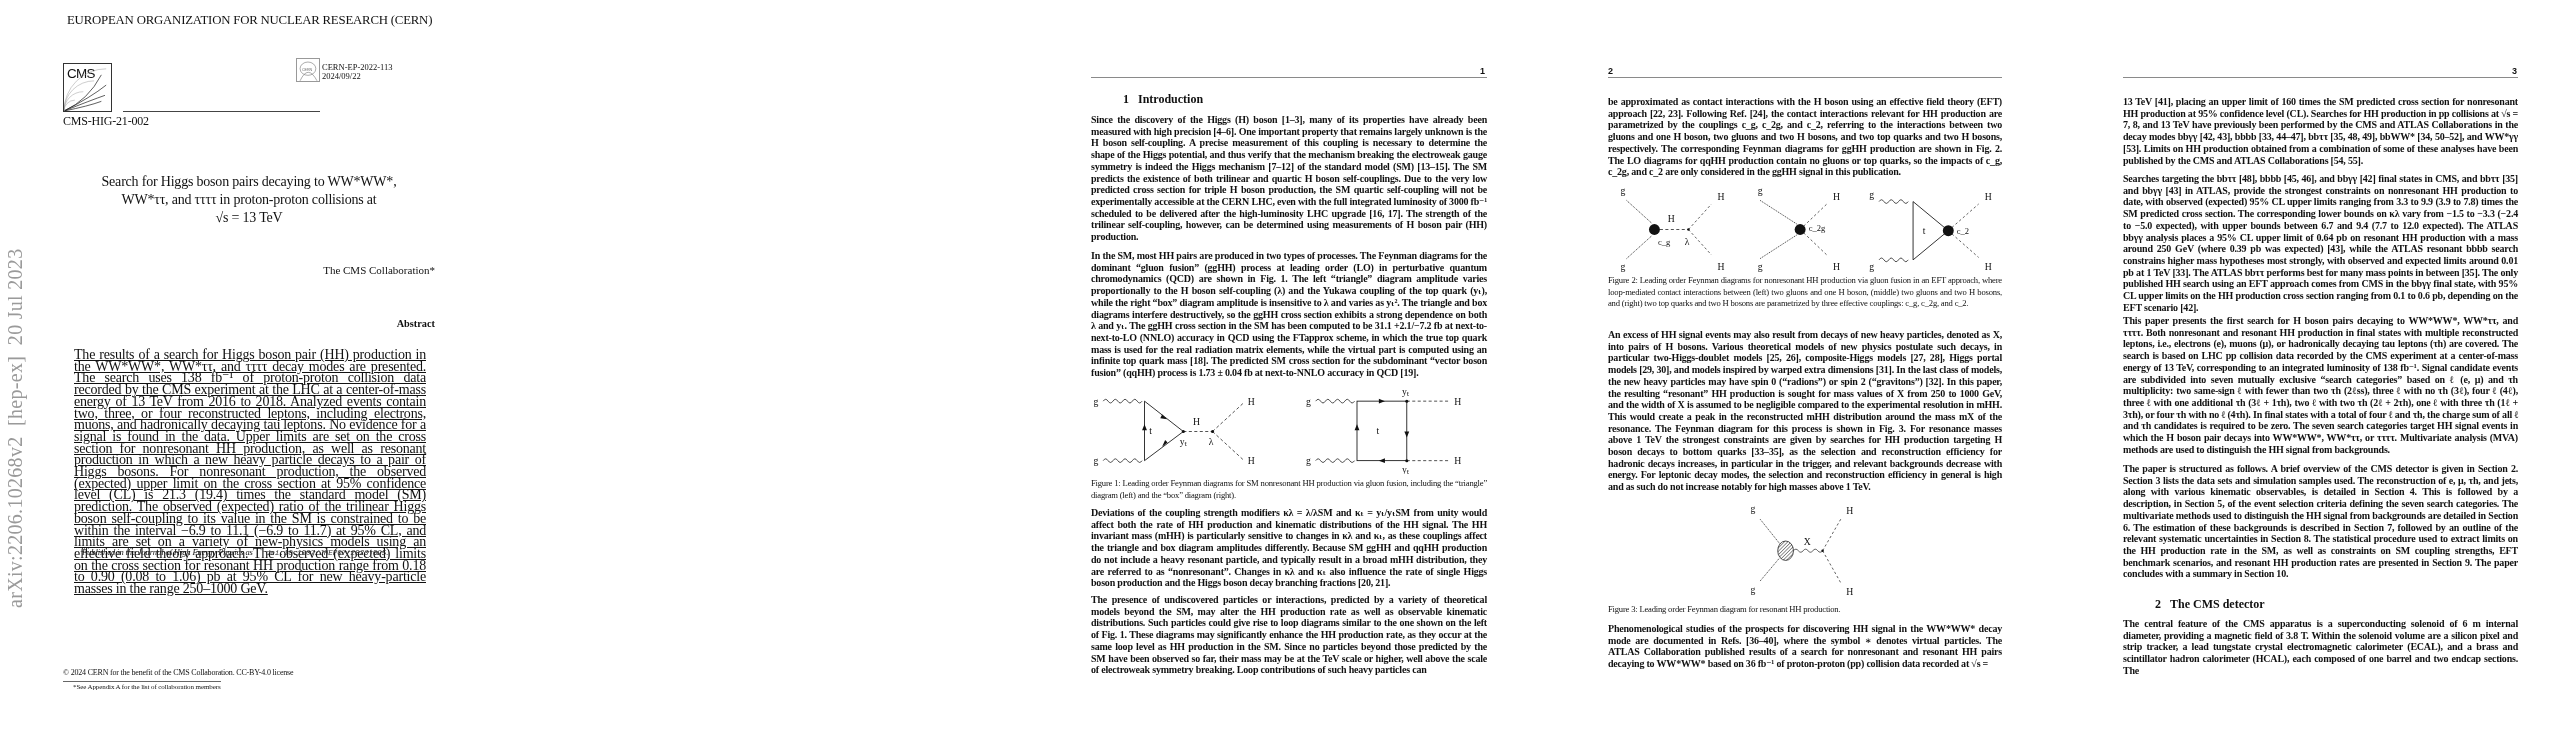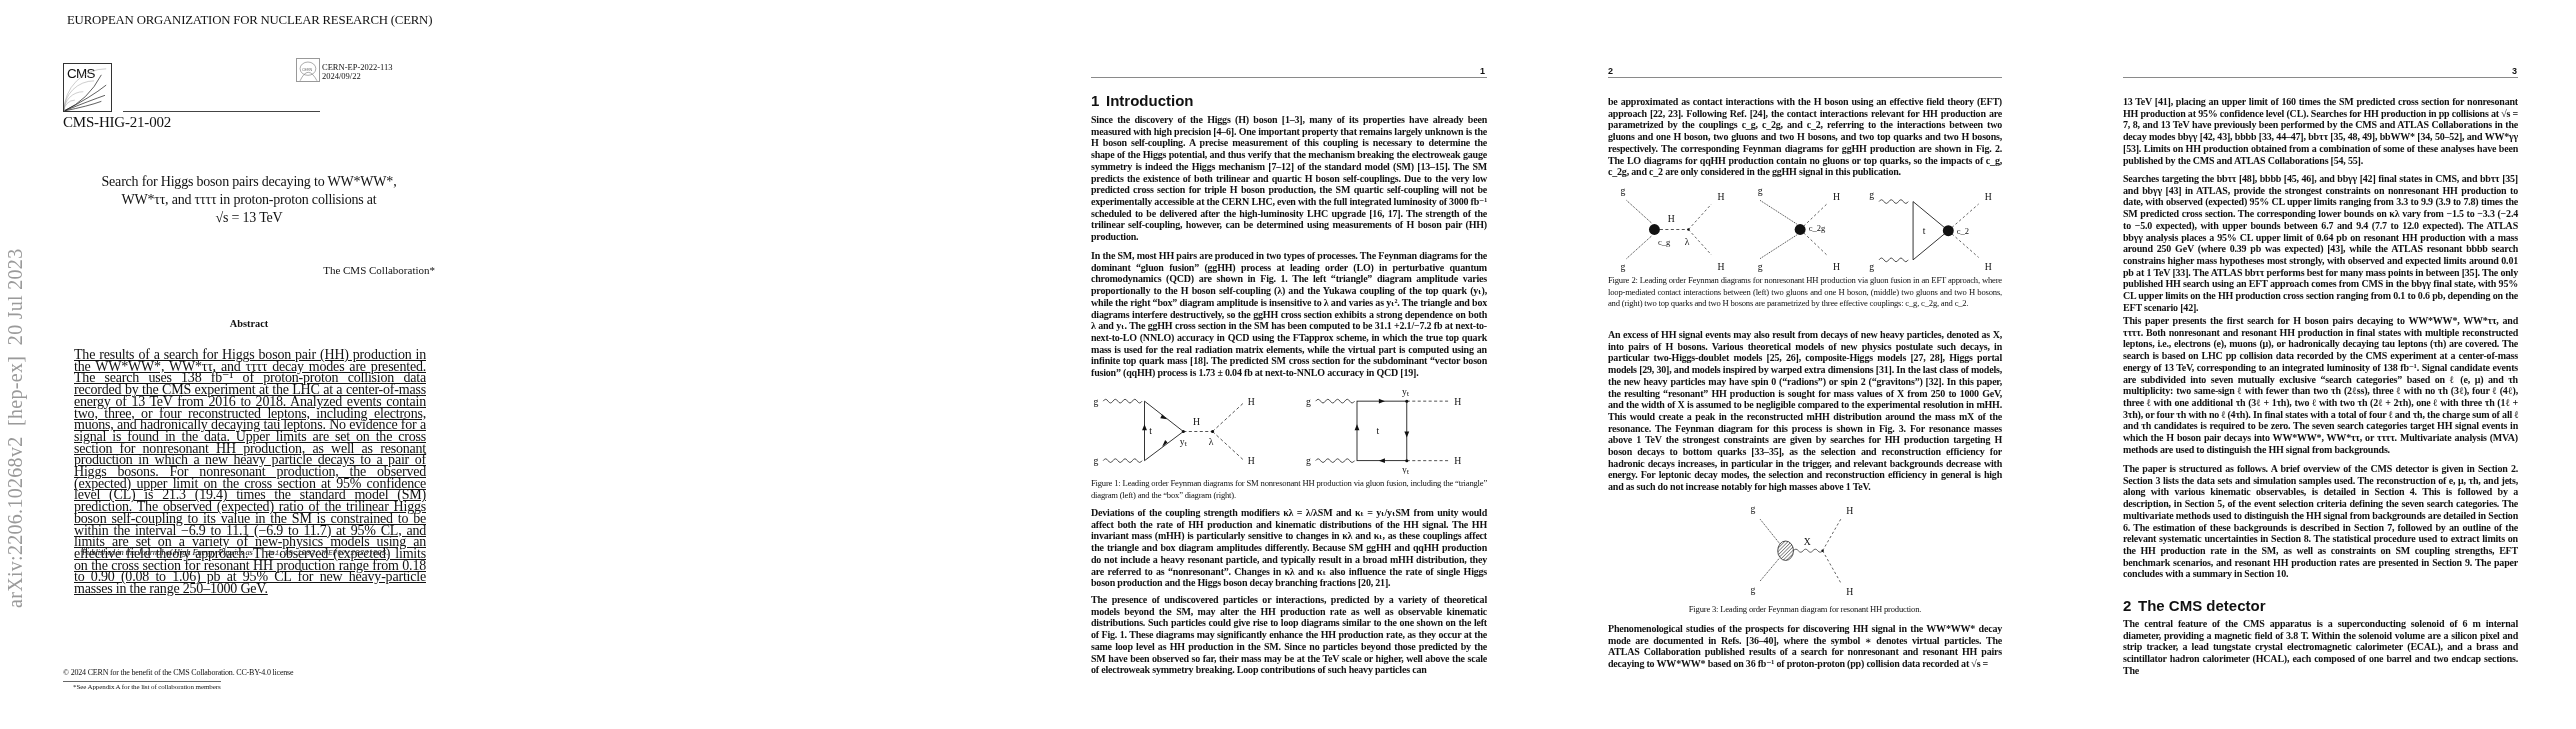--- a/index.html
+++ b/index.html
@@ -9,36 +9,36 @@
   .serif { font-family:"Liberation Serif", "DejaVu Serif", serif; }
   .mono { font-family:"Liberation Mono", "DejaVu Sans Mono", monospace; }
 
   
   .org { left:67px; top:13.4px; font-size:12.8px; letter-spacing:-0.2px; white-space:nowrap; }
   .cms-logo { left:63px; top:63px; width:49px; height:49px; border:0.9px solid #333; box-sizing:border-box;padding-left:16px; }
   .cms-logo .txt { position:absolute; left:3px; top:2.4px; font-size:13.4px; font-family:"Liberation Sans", sans-serif; letter-spacing:-0.6px; }
   .cern-logo { left:296px; top:58px; width:24px; height:24px; border:0.6px solid #999; box-sizing:border-box; }
   .cern-id { left:322px; top:63px; font-size:8.5px; line-height:9px; white-space:nowrap;font-family:Liberation Serif, serif; }
   .title-rule { left:123px; top:111px; width:197px; height:0; border-top:0.9px solid #444; }
-  .cms-id { left:63px; top:114px; font-size:15px; white-space:nowrap; letter-spacing:-0.2px;font-family:Liberation Serif, serif; }
+  .cms-id { left:63px; top:114px; font-size:12px; white-space:nowrap; letter-spacing:-0.2px;font-family:Liberation Serif, serif; }
   .title { left:63px; top:173px; width:372px; text-align:center; font-size:14px; line-height:18px; letter-spacing:-0.2px; }
   .collab { left:63px; top:264px; width:372px; text-align:right; font-size:11px; }
-  .abstract-h { left:63px; top:318px; width:372px; text-align:center; font-size:10.3px; font-weight:bold; }
+  .abstract-h { left:63px; top:318px; width:372px; text-align:right; font-size:10.3px; font-weight:bold; }
   .abstract { left:74px; top:349px; width:352px; font-size:14px; line-height:11.7px; text-align:justify; letter-spacing:-0.2px;text-decoration:underline; }
   .published { left:82px; top:547px; font-size:8.5px; font-style:italic; white-space:nowrap; letter-spacing:-0.1px; }
   .published .mono { font-style:italic; font-size:7.6px; color:#333;margin-left:11px; }
   .copyright { left:63px; top:668px; font-size:8px; white-space:nowrap; letter-spacing:-0.2px; }
   .fn-rule { left:63px; top:681px; width:158px; border-top:0.6px solid #666; }
   .footnote { left:73px; top:683px; font-size:7px; white-space:nowrap; letter-spacing:-0.1px; }
   .arxiv { left:3.6px; top:608px; transform-origin:0 0; transform:rotate(-90deg); font-size:20px; color:#9a9a9a; white-space:pre; letter-spacing:0.3px; }
 
   
   .page-no { top:66px; font-size:9px; font-weight:bold; font-family:"Liberation Sans", sans-serif; }
   .page-rule { top:77px; height:0; border-top:1.2px solid #8a8a8a; }
-  .sec-h { font-family:Liberation Sans, sans-serif; font-weight:bold; font-size:15px; white-space:nowrap; }
+  .sec-h { font-family:Liberation Serif, serif; font-weight:bold; font-size:12px; white-space:nowrap;margin-left:32px; }
   .sec-h .num { display:inline-block; width:15px; }
   .para { font-size:10px; line-height:11.7px; text-align:justify; letter-spacing:-0.2px;font-weight:bold; }
   .caption { font-size:8.6px; line-height:11.7px; text-align:justify; letter-spacing:-0.2px; }
   .fig { }
   .fig svg { display:block; }
   .fig text { font-family:"Liberation Serif", serif; font-size:16px; fill:#111; }
 </style>
 </head>
 <body>
 
@@ -234,21 +234,21 @@
       <circle cx="353" cy="82" r="2" fill="#111"></circle>
       <line x1="353" y1="82" x2="383" y2="30" stroke="#111" stroke-width="1.1" stroke-dasharray="4,4"></line>
       <line x1="353" y1="82" x2="383" y2="135" stroke="#111" stroke-width="1.1" stroke-dasharray="4,4"></line>
       <text x="234" y="18">g</text>
       <text x="234" y="152">g</text>
       <text x="322" y="72">X</text>
       <text x="392" y="22">H</text>
       <text x="392" y="155">H</text>
     </svg>
   </div>
-  <div class="abs caption" style="left:1608px;top:604px;width:394px;text-align:center">Figure 3: Leading order Feynman diagram for resonant HH production.</div>
+  <div class="abs caption" style="left:1608px;top:604px;width:394px;">Figure 3: Leading order Feynman diagram for resonant HH production.</div>
 
   <div class="abs para" style="left:1608px;top:623px;width:394px">Phenomenological studies of the prospects for discovering HH signal in the WW*WW* decay mode are documented in Refs. [36–40], where the symbol ∗ denotes virtual particles. The ATLAS Collaboration published results of a search for nonresonant and resonant HH pairs decaying to WW*WW* based on 36 fb⁻¹ of proton-proton (pp) collision data recorded at √s =</div>
 </div>
 
 <div>
   <div class="abs page-no" style="left:2512px">3</div>
   <div class="abs page-rule" style="left:2123px;width:395px"></div>
 
   <div class="abs para" style="left:2123px;top:96px;width:395px">13 TeV [41], placing an upper limit of 160 times the SM predicted cross section for nonresonant HH production at 95% confidence level (CL). Searches for HH production in pp collisions at √s = 7, 8, and 13 TeV have previously been performed by the CMS and ATLAS Collaborations in the decay modes bbγγ [42, 43], bbbb [33, 44–47], bbττ [35, 48, 49], bbWW* [34, 50–52], and WW*γγ [53]. Limits on HH production obtained from a combination of some of these analyses have been published by the CMS and ATLAS Collaborations [54, 55].</div>
   <div class="abs para" style="left:2123px;top:173px;width:395px">Searches targeting the bbττ [48], bbbb [45, 46], and bbγγ [42] final states in CMS, and bbττ [35] and bbγγ [43] in ATLAS, provide the strongest constraints on nonresonant HH production to date, with observed (expected) 95% CL upper limits ranging from 3.3 to 9.9 (3.9 to 7.8) times the SM predicted cross section. The corresponding lower bounds on κλ vary from −1.5 to −3.3 (−2.4 to −5.0 expected), with upper bounds between 6.7 and 9.4 (7.7 to 12.0 expected). The ATLAS bbγγ analysis places a 95% CL upper limit of 0.64 pb on resonant HH production with a mass around 250 GeV (where 0.39 pb was expected) [43], while the ATLAS resonant bbbb search constrains higher mass hypotheses most strongly, with observed and expected limits around 0.01 pb at 1 TeV [33]. The ATLAS bbττ performs best for many mass points in between [35]. The only published HH search using an EFT approach comes from CMS in the bbγγ final state, with 95% CL upper limits on the HH production cross section ranging from 0.1 to 0.6 pb, depending on the EFT scenario [42].</div>

